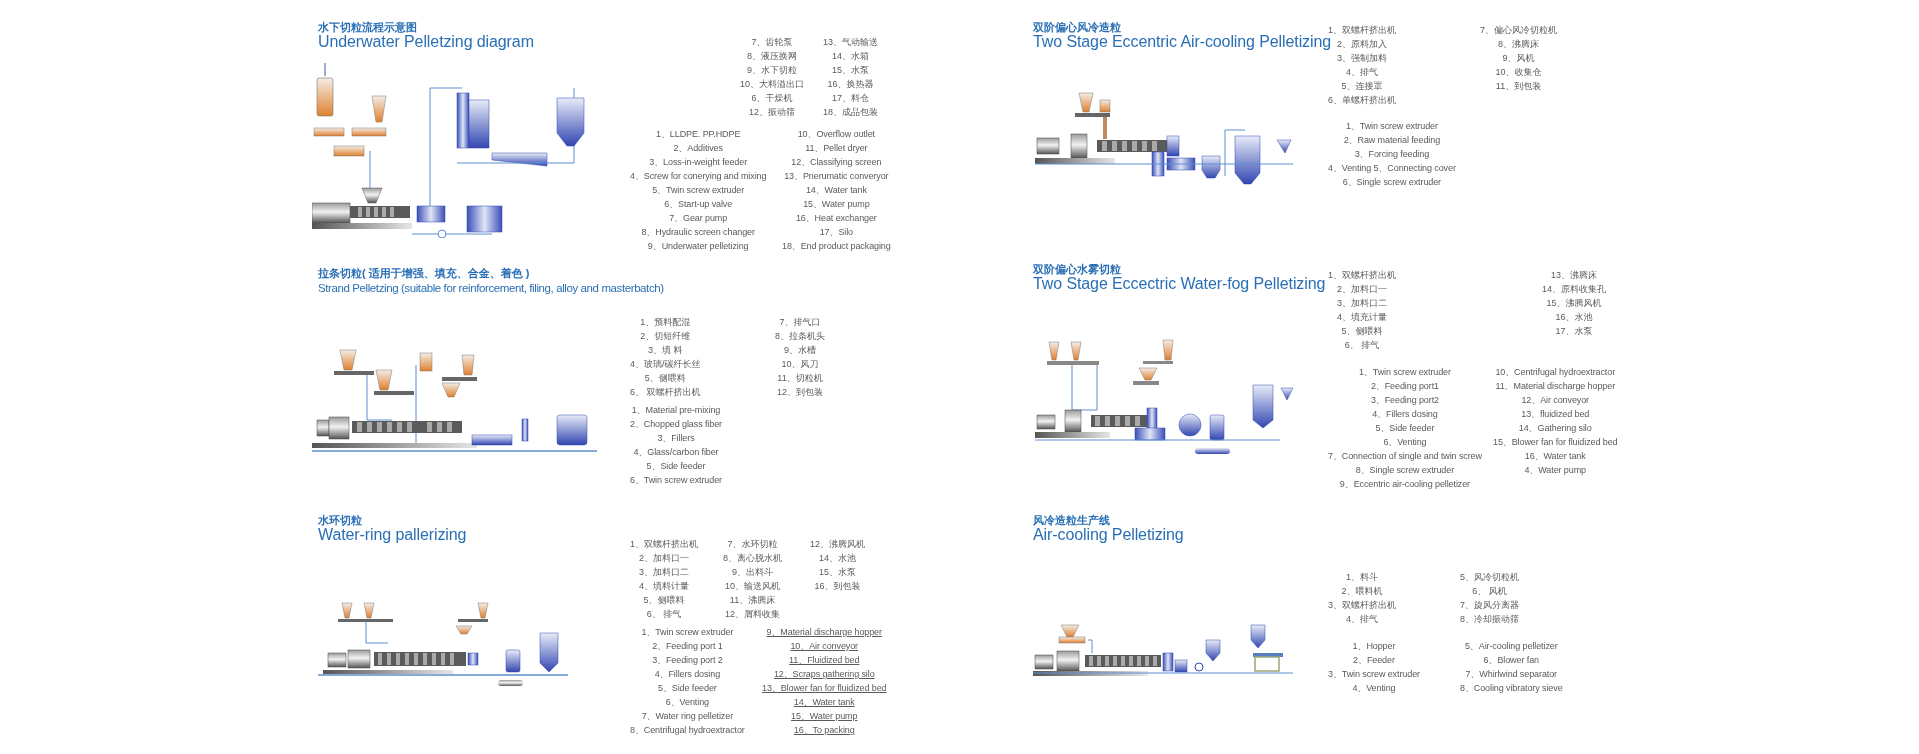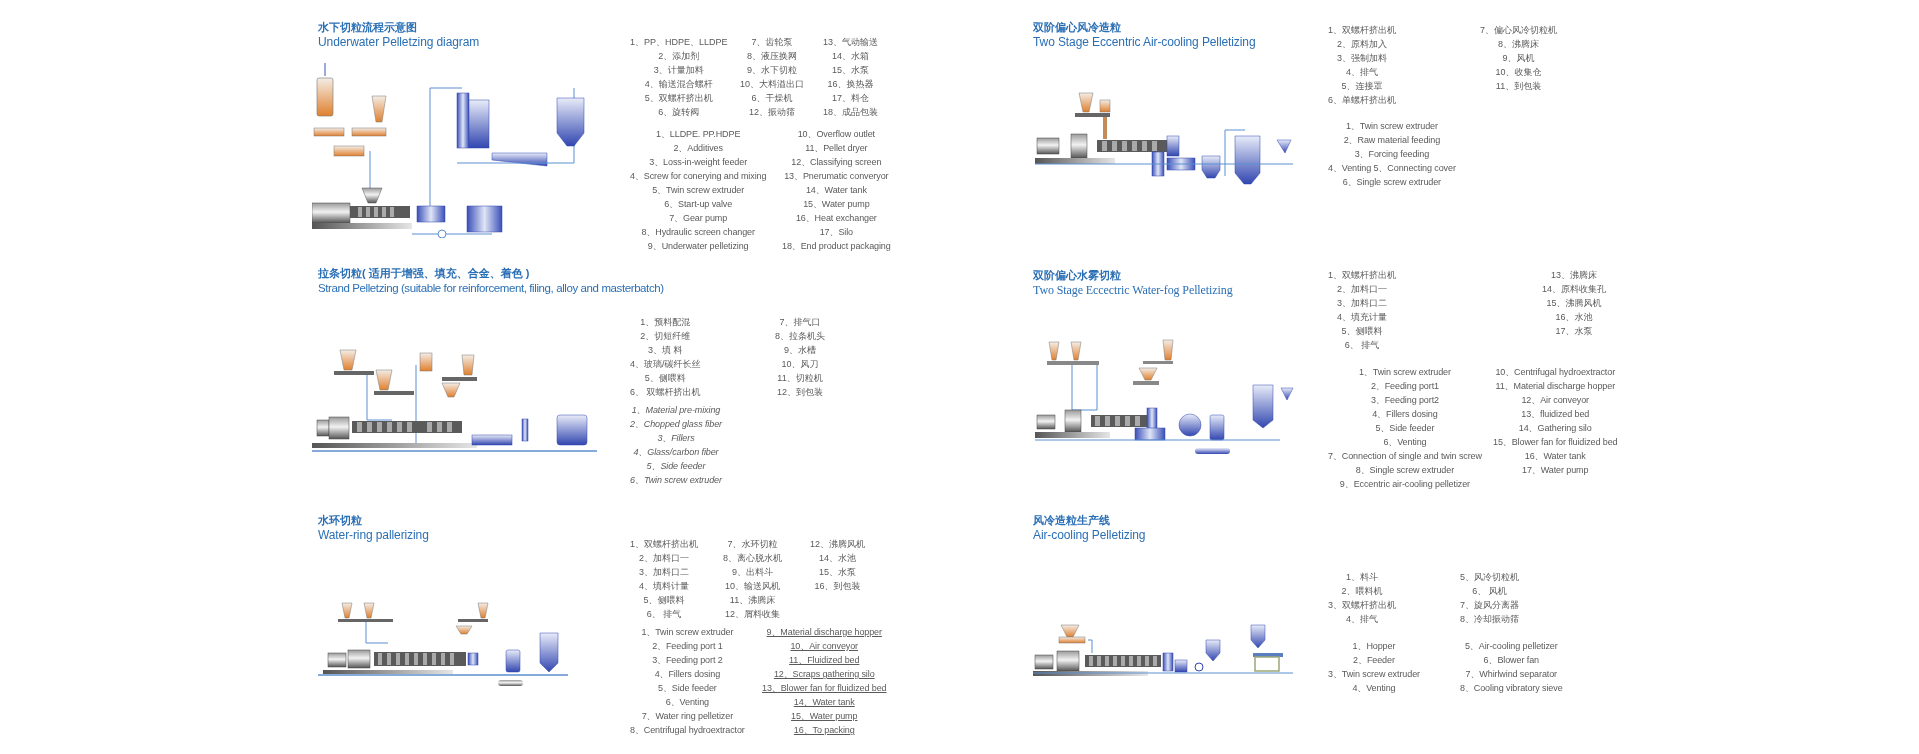--- a/index.html
+++ b/index.html
@@ -1,21 +1,21 @@
 <!DOCTYPE html>
 <html><head>
 <meta charset="utf-8">
 <style>
   * { margin: 0; padding: 0; box-sizing: border-box; }
   html, body { width: 1919px; height: 754px; background: #ffffff; overflow: hidden; }
   body { position: relative; font-family: "Liberation Sans", "DejaVu Sans", sans-serif; color: #555; }
 
   .section { position: absolute; }
   .title-cn { font-size: 11px; font-weight: bold; color: #2a6fb5; line-height: 14px; white-space: nowrap; }
-  .title-en { font-size: 12px; color: #2a6fb5; line-height: 16px; white-space: nowrap; letter-spacing: -0.1px; }
+  .title-en { font-size: 16px; color: #2a6fb5; line-height: 16px; white-space: nowrap; letter-spacing: -0.1px; }
 
   .legend { position: absolute; font-size: 9px; color: #5a5a5a; line-height: 14px; }
   .legend .col { position: absolute; top: 4px; white-space: nowrap; text-align: center; }
   .legend .item { height: 14px; white-space: nowrap; }
   .legend.en .item { font-size: 9px; letter-spacing: -0.1px; }
 
   .diagram { position: absolute; }
   .diagram svg { display: block; }
 </style>
 </head>
@@ -82,28 +82,20 @@
     <polygon points="180,95 235,95 235,108 180,102" fill="url(#gBlue)" stroke="#3246b0" stroke-width="0.5"></polygon>
     <rect x="155" y="148" width="35" height="26" fill="url(#gBlueH)" stroke="#3246b0" stroke-width="0.5"></rect>
     <line x1="145" y1="105" x2="262" y2="105" stroke="#5b8fd0" stroke-width="1"></line>
     <line x1="262" y1="30" x2="262" y2="105" stroke="#5b8fd0" stroke-width="1"></line>
     <polygon points="245,40 272,40 272,75 262,88 255,88 245,75" fill="url(#gBlue)" stroke="#3246b0" stroke-width="0.5"></polygon>
     <line x1="100" y1="176" x2="180" y2="176" stroke="#5b8fd0" stroke-width="1"></line>
     <circle cx="130" cy="176" r="4" fill="#fff" stroke="#5b8fd0" stroke-width="1"></circle>
   </svg>
 </div>
 <div class="legend cn" style="left:630px; top:31px; width:270px; height:90px;">
-  <div class="col" style="left:0;">
-    <div class="item">1、PP、HDPE、LLDPE</div>
-    <div class="item">2、添加剂</div>
-    <div class="item">3、计量加料</div>
-    <div class="item">4、输送混合螺杆</div>
-    <div class="item">5、双螺杆挤出机</div>
-    <div class="item">6、旋转阀</div>
-  </div>
   <div class="col" style="left:110px;">
     <div class="item">7、齿轮泵</div>
     <div class="item">8、液压换网</div>
     <div class="item">9、水下切粒</div>
     <div class="item">10、大料溢出口</div>
     <div class="item">6、干燥机</div>
     <div class="item">12、振动筛</div>
   </div>
   <div class="col" style="left:193px;">
     <div class="item">13、气动输送</div>
@@ -188,21 +180,21 @@
   </div>
   <div class="col" style="left:145px;">
     <div class="item">7、排气口</div>
     <div class="item">8、拉条机头</div>
     <div class="item">9、水槽</div>
     <div class="item">10、风刀</div>
     <div class="item">11、切粒机</div>
     <div class="item">12、到包装</div>
   </div>
 </div>
-<div class="legend en" style="left:630px; top:399px; width:250px; height:90px;font-style:italic;">
+<div class="legend en" style="left:630px; top:399px; width:250px; height:90px;">
   <div class="col" style="left:0;">
     <div class="item">1、Material pre-mixing</div>
     <div class="item">2、Chopped glass fiber</div>
     <div class="item">3、Fillers</div>
     <div class="item">4、Glass/carbon fiber</div>
     <div class="item">5、Side feeder</div>
     <div class="item">6、Twin screw extruder</div>
   </div>
 </div>
 
@@ -342,21 +334,21 @@
 <div class="legend en" style="left:1328px; top:115px; width:300px; height:75px;">
   <div class="col" style="left:0;">
     <div class="item">1、Twin screw extruder</div>
     <div class="item">2、Raw material feeding</div>
     <div class="item">3、Forcing feeding</div>
     <div class="item">4、Venting   5、Connecting cover</div>
     <div class="item">6、Single screw extruder</div>
   </div>
 </div>
 
-<div class="section" style="left:1033px; top:268px;font-family:Liberation Serif, serif;">
+<div class="section" style="left:1033px; top:262px;">
   <div class="title-cn">双阶偏心水雾切粒</div>
   <div class="title-en">Two Stage Eccectric Water-fog Pelletizing</div>
 </div>
 <div class="diagram" style="left:1035px; top:330px;">
   <svg width="265" height="140" viewBox="0 0 265 140">
     <polygon points="14,12 24,12 21,30 17,30" fill="url(#gOrange)" stroke="#777" stroke-width="0.5"></polygon>
     <polygon points="36,12 46,12 43,30 39,30" fill="url(#gOrange)" stroke="#777" stroke-width="0.5"></polygon>
     <rect x="12" y="31" width="52" height="4" fill="#888"></rect>
     <polygon points="128,10 138,10 136,30 130,30" fill="url(#gOrange)" stroke="#777" stroke-width="0.5"></polygon>
     <rect x="108" y="31" width="30" height="3" fill="#888"></rect>
@@ -416,21 +408,21 @@
     <div class="item">9、Eccentric air-cooling pelletizer</div>
   </div>
   <div class="col" style="left:165px;">
     <div class="item">10、Centrifugal hydroextractor</div>
     <div class="item">11、Material discharge hopper</div>
     <div class="item">12、Air conveyor</div>
     <div class="item">13、fluidized bed</div>
     <div class="item">14、Gathering silo</div>
     <div class="item">15、Blower fan for fluidized bed</div>
     <div class="item">16、Water tank</div>
-    <div class="item">17、Water pump</div>
+    <div class="item">4、Water pump</div>
   </div>
 </div>
 
 <div class="section" style="left:1033px; top:513px;">
   <div class="title-cn">风冷造粒生产线</div>
   <div class="title-en">Air-cooling Pelletizing</div>
 </div>
 <div class="diagram" style="left:1033px; top:615px;">
   <svg width="265" height="75" viewBox="0 0 265 75">
     <polygon points="28,10 46,10 40,22 34,22" fill="url(#gOrange)" stroke="#777" stroke-width="0.5"></polygon>

